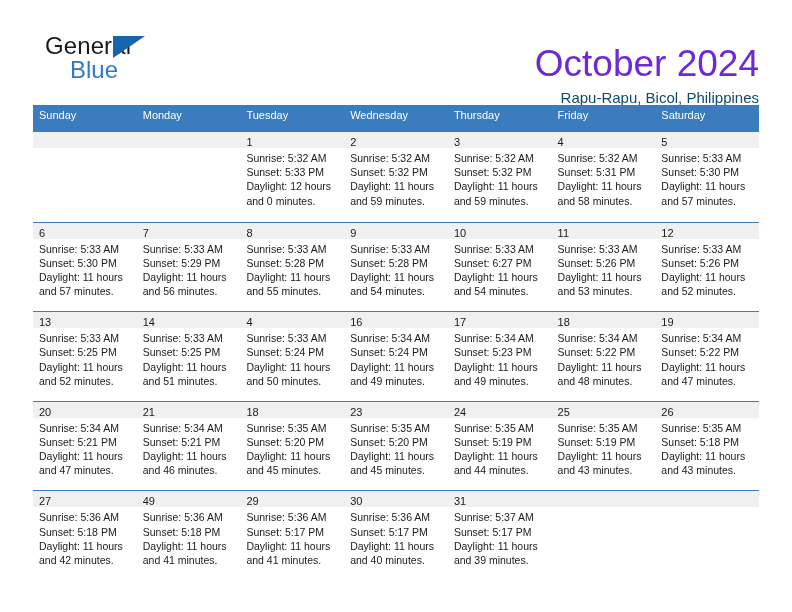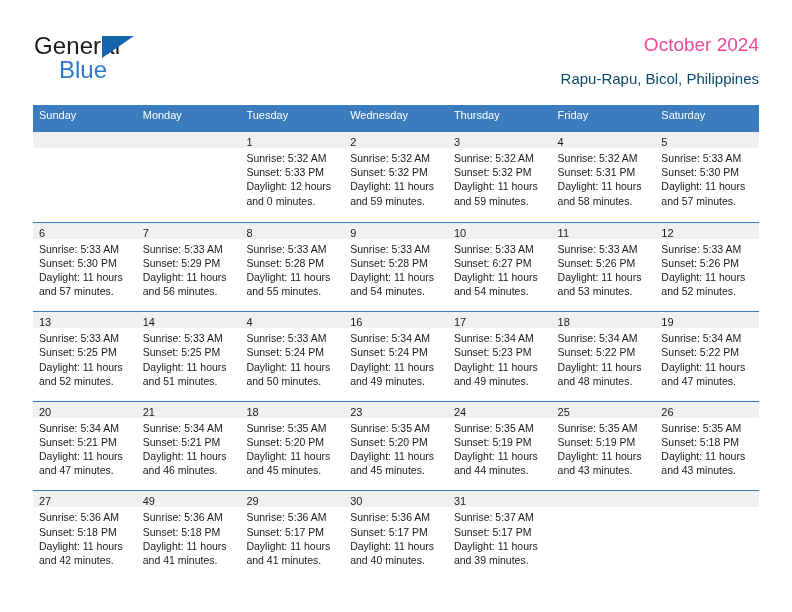--- a/index.html
+++ b/index.html
@@ -26,21 +26,21 @@
   .header {
     position: absolute;
     left: 33px;
     top: 28px;
     right: 33px;
     height: 72px;
   }
 
   .brand {
     position: absolute;
-    left: 1px;
+    left: 12px;
     top: 4px;
     width: 230px;
     height: 60px;
   }
   .brand-general {
     position: absolute;
     left: 0;
     top: 0;
     font-size: 24px;
     letter-spacing: 0.1px;
@@ -66,25 +66,26 @@
     border-bottom: 22px solid transparent;
   }
 
   .titles {
     position: absolute;
     right: 0;
     top: 0;
     text-align: right;
   }
   .month-title {
-    font-size: 19px;
+    font-size: 37px;
     font-weight: normal;
-    color: #ec4899;
+    color: #6d28d9;
     line-height: 34px;
     white-space: nowrap;
+    margin-top: 19px;
   }
   .location-title {
     font-size: 15px;
     font-weight: normal;
     color: #0c4a6e;
     line-height: 22px;
     margin-top: 6px;
     white-space: nowrap;
   }
 

